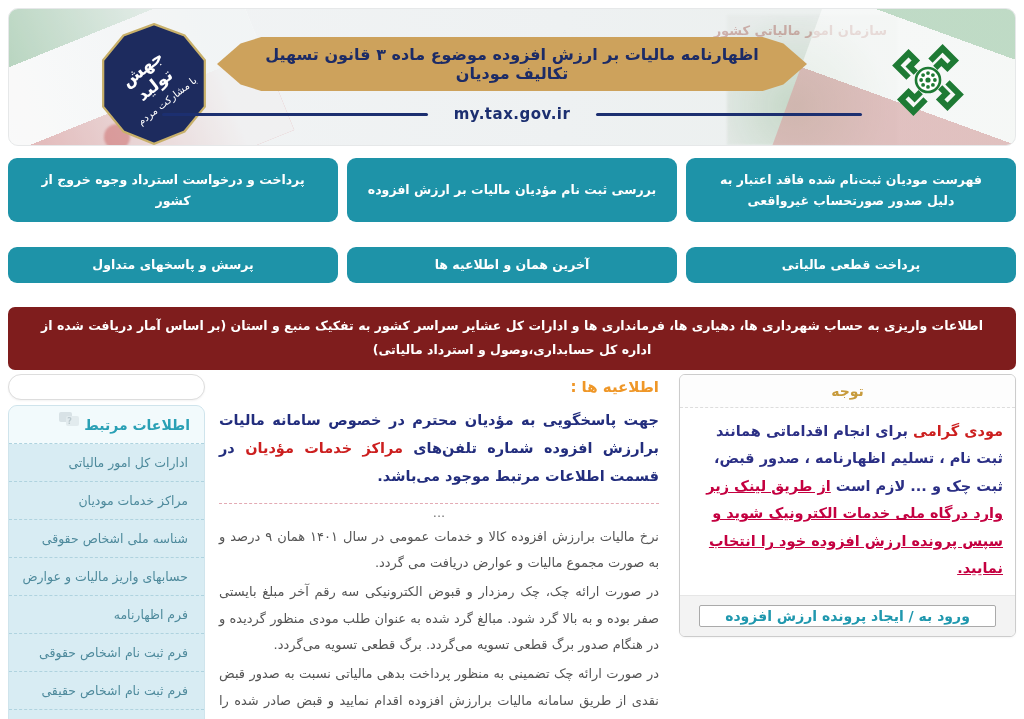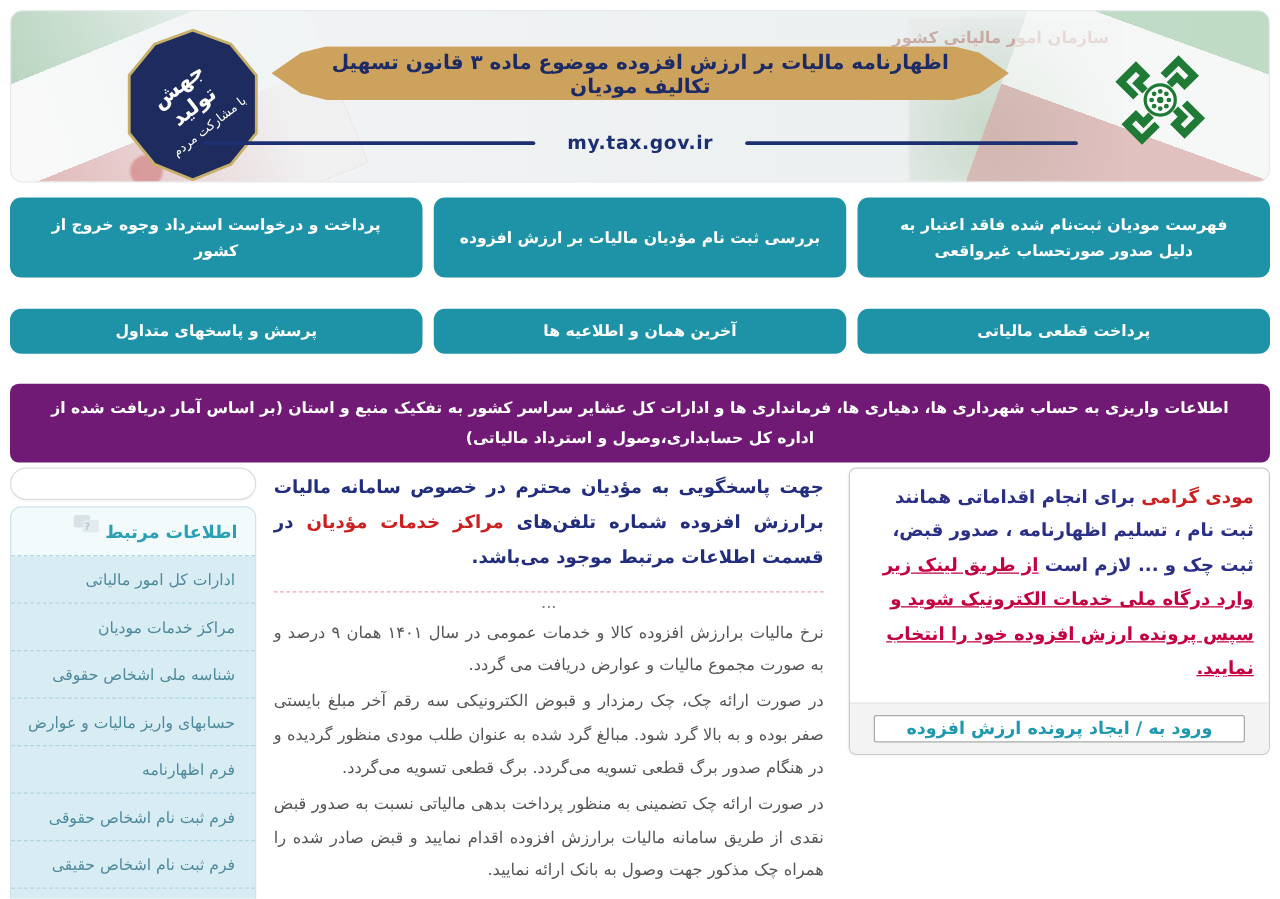--- a/index.html
+++ b/index.html
@@ -19,41 +19,41 @@
     background:linear-gradient(180deg,#9ccaa6 0 34%,#ffffff 34% 66%,#d89b9b 66% 100%); }
   .flag-allah { position:absolute; left:95px; top:115px; width:26px; height:26px;
     border-radius:50%; background:rgba(200,90,90,.45); filter:blur(1px); }
   .bg-building { position:absolute; right:118px; top:6px; width:170px; height:130px;
     background:radial-gradient(circle at 40% 70%, rgba(110,160,110,.30), rgba(200,205,200,.12) 70%);
     filter:blur(1px); }
   .bg-orgname { position:absolute; right:128px; top:14px; font-size:13px; font-weight:bold;
     color:rgba(160,80,70,.40); }
   .emblem { position:absolute; left:88px; top:14px; width:114px; height:122px; }
   .gold-ribbon { position:absolute; left:50%; top:28px; transform:translateX(-50%);
-    width:590px; height:43px; background:#cda25c; color:#1c2b66; font-weight:bold;
+    width:590px; height:54px; background:#cda25c; color:#1c2b66; font-weight:bold;
     font-size:16px; display:flex; align-items:center; justify-content:center; text-align:center;
     clip-path:polygon(0% 50%,4% 12%,7.5% 0%,92.5% 0%,96% 12%,100% 50%,96% 88%,92.5% 100%,7.5% 100%,4% 88%);
     padding:0 40px; }
   .url-row { position:absolute; left:50%; top:96px; transform:translateX(-50%); width:700px;
     display:flex; align-items:center; gap:26px; direction:ltr; }
   .url-row .rule { flex:1; height:3px; background:#1c2f70; border-radius:2px; }
   .url-row .url { color:#1c2f70; font-weight:bold; font-size:15px; letter-spacing:.5px; }
   .tax-logo { position:absolute; right:44px; top:28px; width:86px; height:86px; }
 
   
   .btn-grid { margin:12px 8px 0; display:grid; grid-template-columns:repeat(3,1fr);
     gap:9px; }
   .qbtn { background:#1e93a8; color:#fff; border-radius:9px; display:flex; align-items:center;
     justify-content:center; text-align:center; font-weight:bold; font-size:12.5px;
     line-height:1.7; padding:4px 20px; cursor:pointer; }
   .qbtn.tall { height:64px; }
   .qbtn.short { height:36px;margin-top:16px; }
 
   
-  .info-bar { margin:24px 8px 0; background:#701a75; color:#fff; border-radius:7px;
+  .info-bar { margin:24px 8px 0; background:#7f1d1d; color:#fff; border-radius:7px;
     text-align:center; font-weight:bold; font-size:12.5px; line-height:1.95;
     padding:7px 28px; }
 
   
   .cols { display:flex; direction:ltr; margin:4px 8px 0; align-items:flex-start; }
   .left-col { width:197px; direction:rtl; }
   .pill { height:26px; background:#fff; border:1px solid #ddd; border-radius:13px;
     box-shadow:0 1px 2px rgba(0,0,0,.05); margin-bottom:5px; }
   .sidebar { background:#d8ecf3; border:1px solid #cfe4ec; border-radius:9px;
     overflow:hidden; height:336px; }
@@ -177,28 +177,30 @@
       <div class="sb-item">شناسه ملی اشخاص حقوقی</div>
       <div class="sb-item">حسابهای واریز مالیات و عوارض</div>
       <div class="sb-item">فرم اظهارنامه</div>
       <div class="sb-item">فرم ثبت نام اشخاص حقوقی</div>
       <div class="sb-item">فرم ثبت نام اشخاص حقیقی</div>
       <div class="sb-item">دستورالعمل تسلیم اظهارنامه و</div>
     </div>
   </div>
 
   <div class="main-col">
+    <div class="ann-title">اطلاعیه ها :</div>
     <p class="p-navy"><span>جهت پاسخگویی به مؤدیان محترم در خصوص سامانه مالیات برارزش افزوده شماره تلفن‌های </span><span class="red-inline">مراکز خدمات مؤدیان</span><span> در قسمت اطلاعات مرتبط موجود می‌باشد.</span></p>
     <hr class="dashed-sep">
     <div class="dots">...</div>
     <p class="p-gray">نرخ مالیات برارزش افزوده کالا و خدمات عمومی در سال ۱۴۰۱ همان ۹ درصد و به صورت مجموع مالیات و عوارض دریافت می گردد.</p>
     <p class="p-gray">در صورت ارائه چک، چک رمزدار و قبوض الکترونیکی سه رقم آخر مبلغ بایستی صفر بوده و به بالا گرد شود. مبالغ گرد شده به عنوان طلب مودی منظور گردیده و در هنگام صدور برگ قطعی تسویه می‌گردد. برگ قطعی تسویه می‌گردد.</p>
     <p class="p-gray">در صورت ارائه چک تضمینی به منظور پرداخت بدهی مالیاتی نسبت به صدور قبض نقدی از طریق سامانه مالیات برارزش افزوده اقدام نمایید و قبض صادر شده را همراه چک مذکور جهت وصول به بانک ارائه نمایید.</p>
   </div>
 
   <div class="right-col">
+    <div class="att-head">توجه</div>
     <div class="att-body"><span class="att-red">مودی گرامی</span><span> برای انجام اقداماتی همانند ثبت نام ، تسلیم اظهارنامه ، صدور قبض، ثبت چک و ... لازم است </span><span class="att-link">از طریق لینک زیر وارد درگاه ملی خدمات الکترونیک شوید و سپس پرونده ارزش افزوده خود را انتخاب نمایید.</span></div>
     <div class="att-foot">
       <button class="att-btn">ورود به / ایجاد پرونده ارزش افزوده</button>
     </div>
   </div>
 
 </div>
 
 </body></html>

